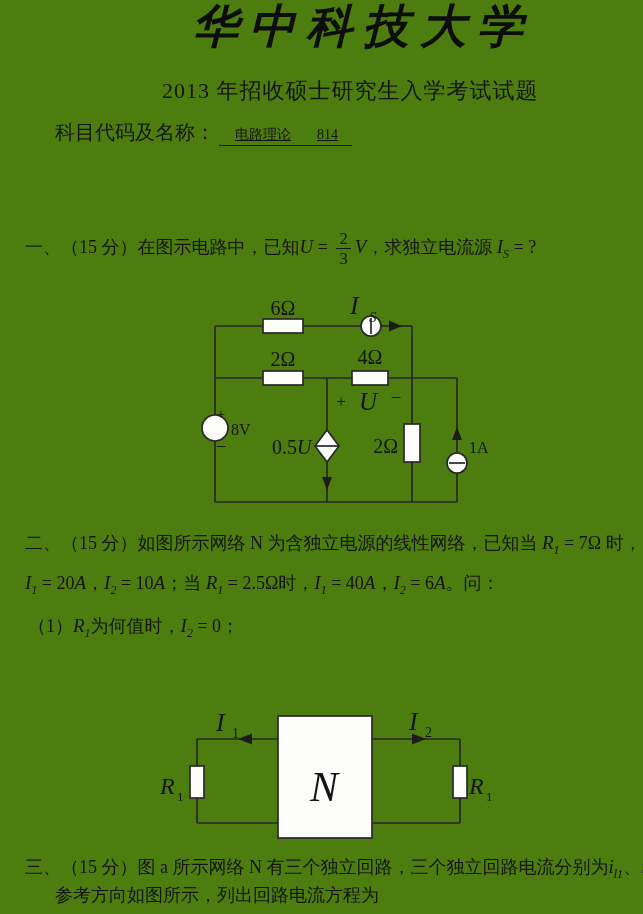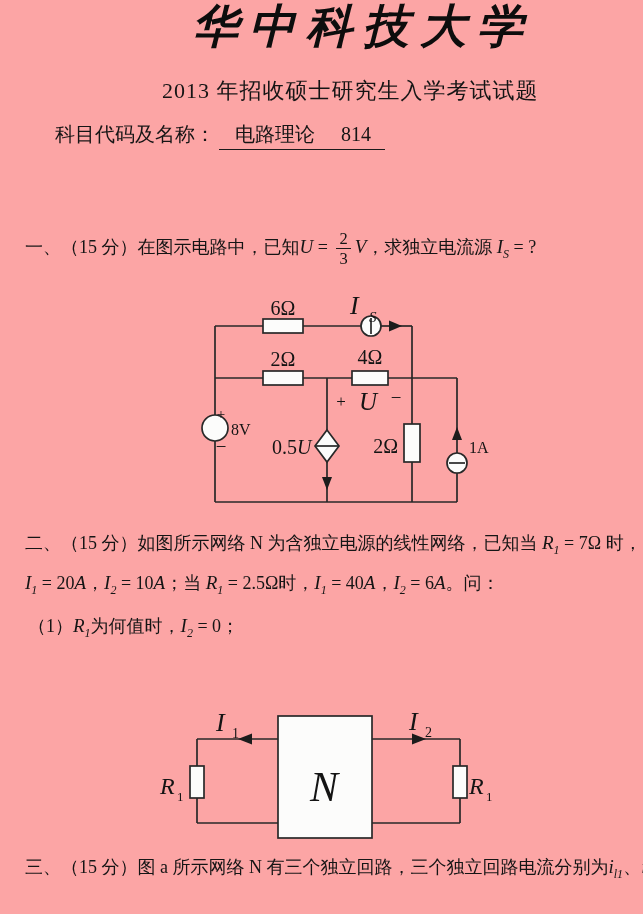--- a/index.html
+++ b/index.html
@@ -1,36 +1,36 @@
 <!DOCTYPE html>
 <html><head>
 <meta charset="utf-8">
 <style>
   html,body { margin:0; padding:0; background:#888; }
   .page {
     position:relative; width:643px; height:914px; margin:0 auto;
-    background:#fca5a5; overflow:hidden;
+    background:#4d7c0f; overflow:hidden;
     font-family:"Liberation Serif","DejaVu Serif",serif; color:#151515;
   }
   .title {
     position:absolute; left:192px; top:-4px;
     font-family:"DejaVu Serif","Liberation Serif",serif;
     font-size:46px; font-weight:bold; font-style:italic;
     letter-spacing:11px; white-space:nowrap; color:#0d0d0d;
   }
   .subtitle {
     position:absolute; left:162px; top:76px; font-size:22px;
     letter-spacing:1px; white-space:nowrap;
   }
   .field-row { position:absolute; white-space:nowrap; font-size:20px; }
   .row-subject { left:55px; top:119px; }
   .row-major   { left:55px; top:163px; }
   .field-value {
     display:inline-block; border-bottom:1.6px solid #1a1a1a;
-    font-size:20px; line-height:1.5; margin-left:4px;
+    font-size:14px; line-height:1.5; margin-left:4px;text-decoration:underline;
   }
   .subject-underline { padding:0 14px 0 16px; }
   .subject-code { margin-left:26px; }
   .major-underline { padding:0 20px 0 16px; }
 
   .qline { position:absolute; white-space:nowrap; font-size:18px; line-height:1.3; }
   .q1-line   { left:25px;  top:230px; }
   .q2-line1  { left:25px;  top:531px;text-align:right; }
   .q2-line2  { left:25px;  top:571px; }
   .q2-item1  { left:28px;  top:614px; }
@@ -146,14 +146,15 @@
       <text x="425" y="737" font-size="14">2</text>
       <text x="324" y="801" font-size="42" font-style="italic" text-anchor="middle">N</text>
       <text x="160" y="794" font-size="24" font-style="italic">R</text>
       <text x="177" y="801" font-size="13">1</text>
       <text x="469" y="794" font-size="24" font-style="italic">R</text>
       <text x="486" y="801" font-size="13">1</text>
     </g>
   </svg>
 
   <div class="qline q3-line1"><span>三、（15 分）图 a 所示网络 N 有三个独立回路，三个独立回路电流分别为</span><span class="math">i<sub>l1</sub></span><span>、</span><span class="math">i</span></div>
+  <div class="qline q3-line2">参考方向如图所示，列出回路电流方程为</div>
 
 </div>
 
 </body></html>

